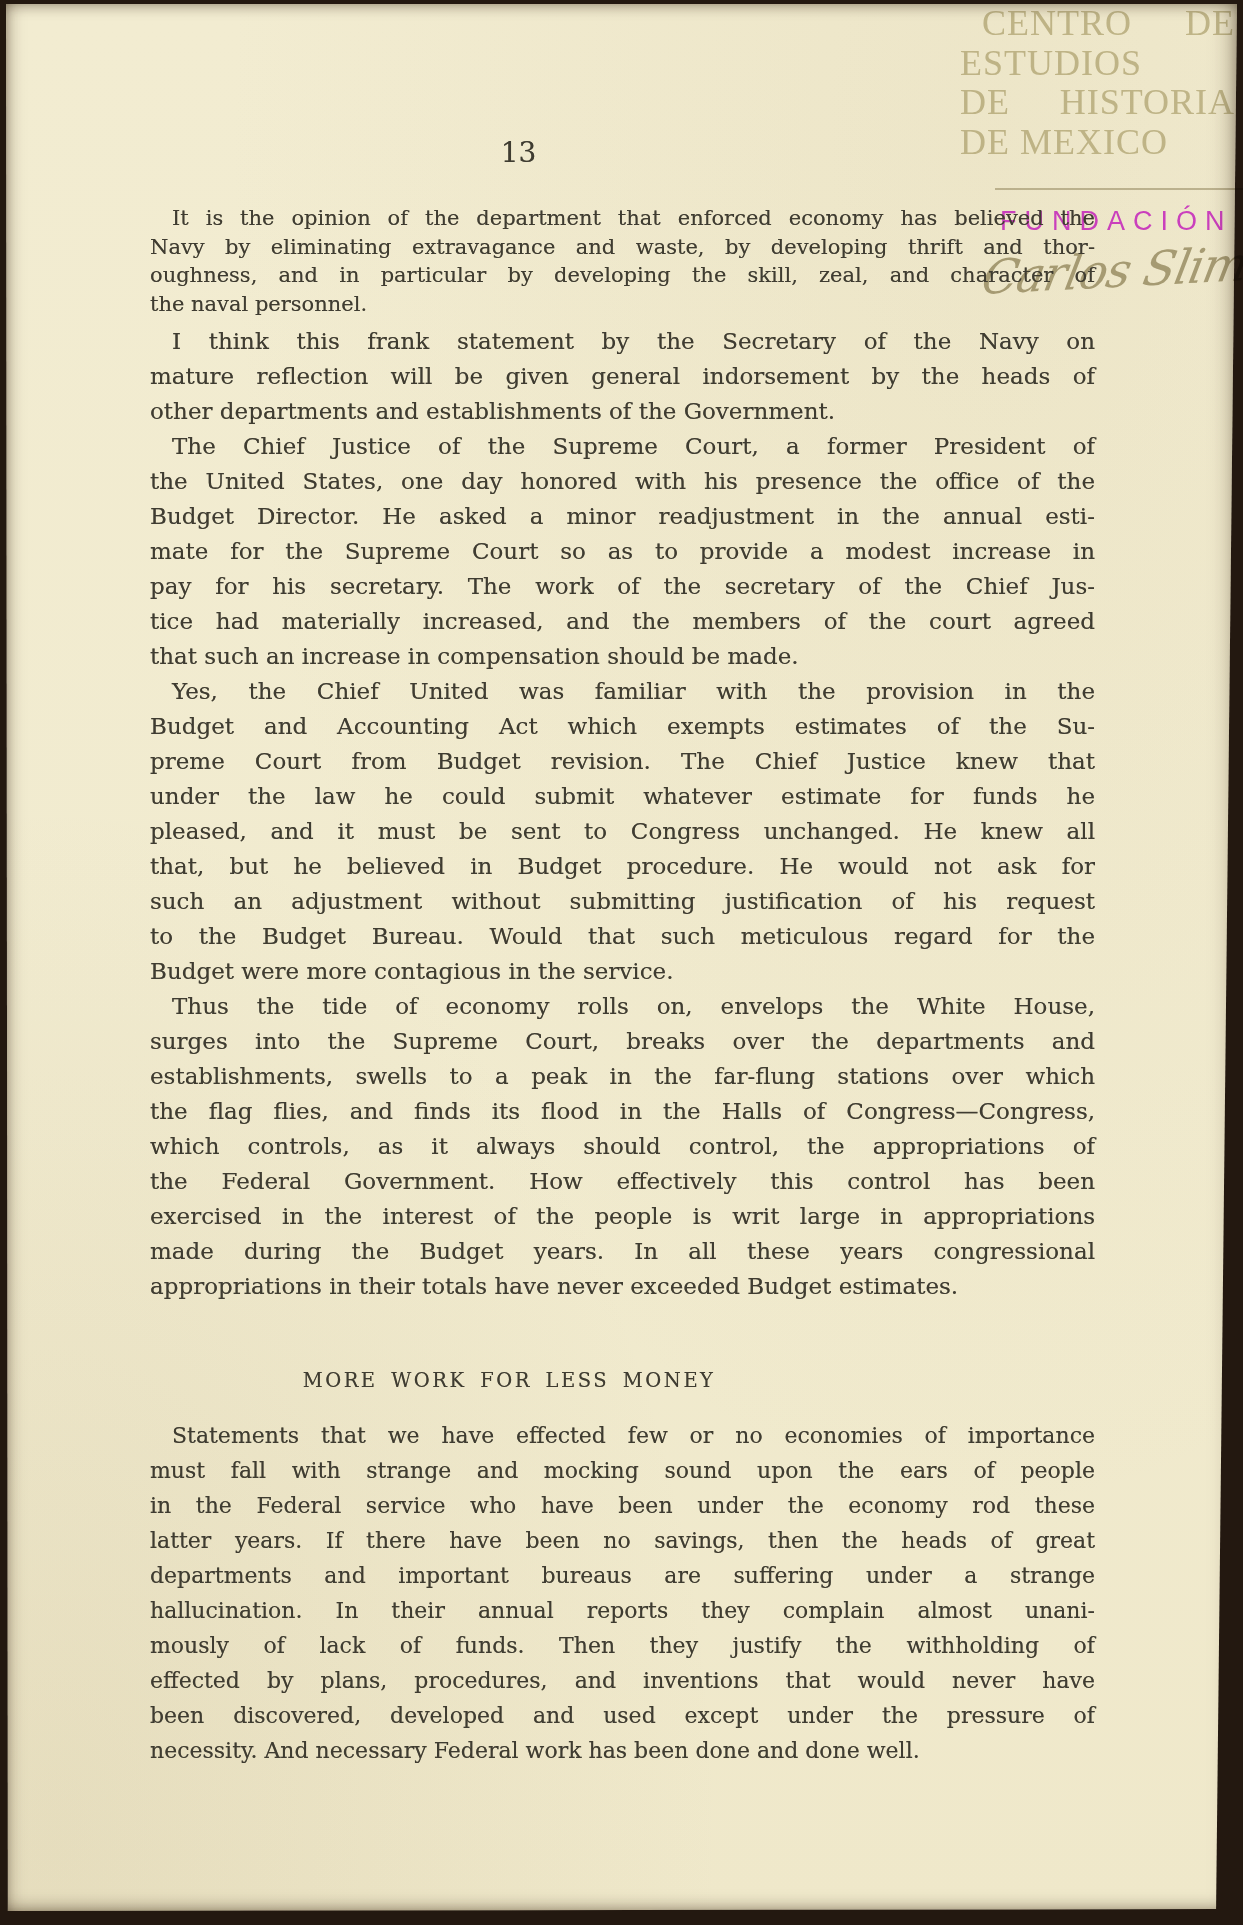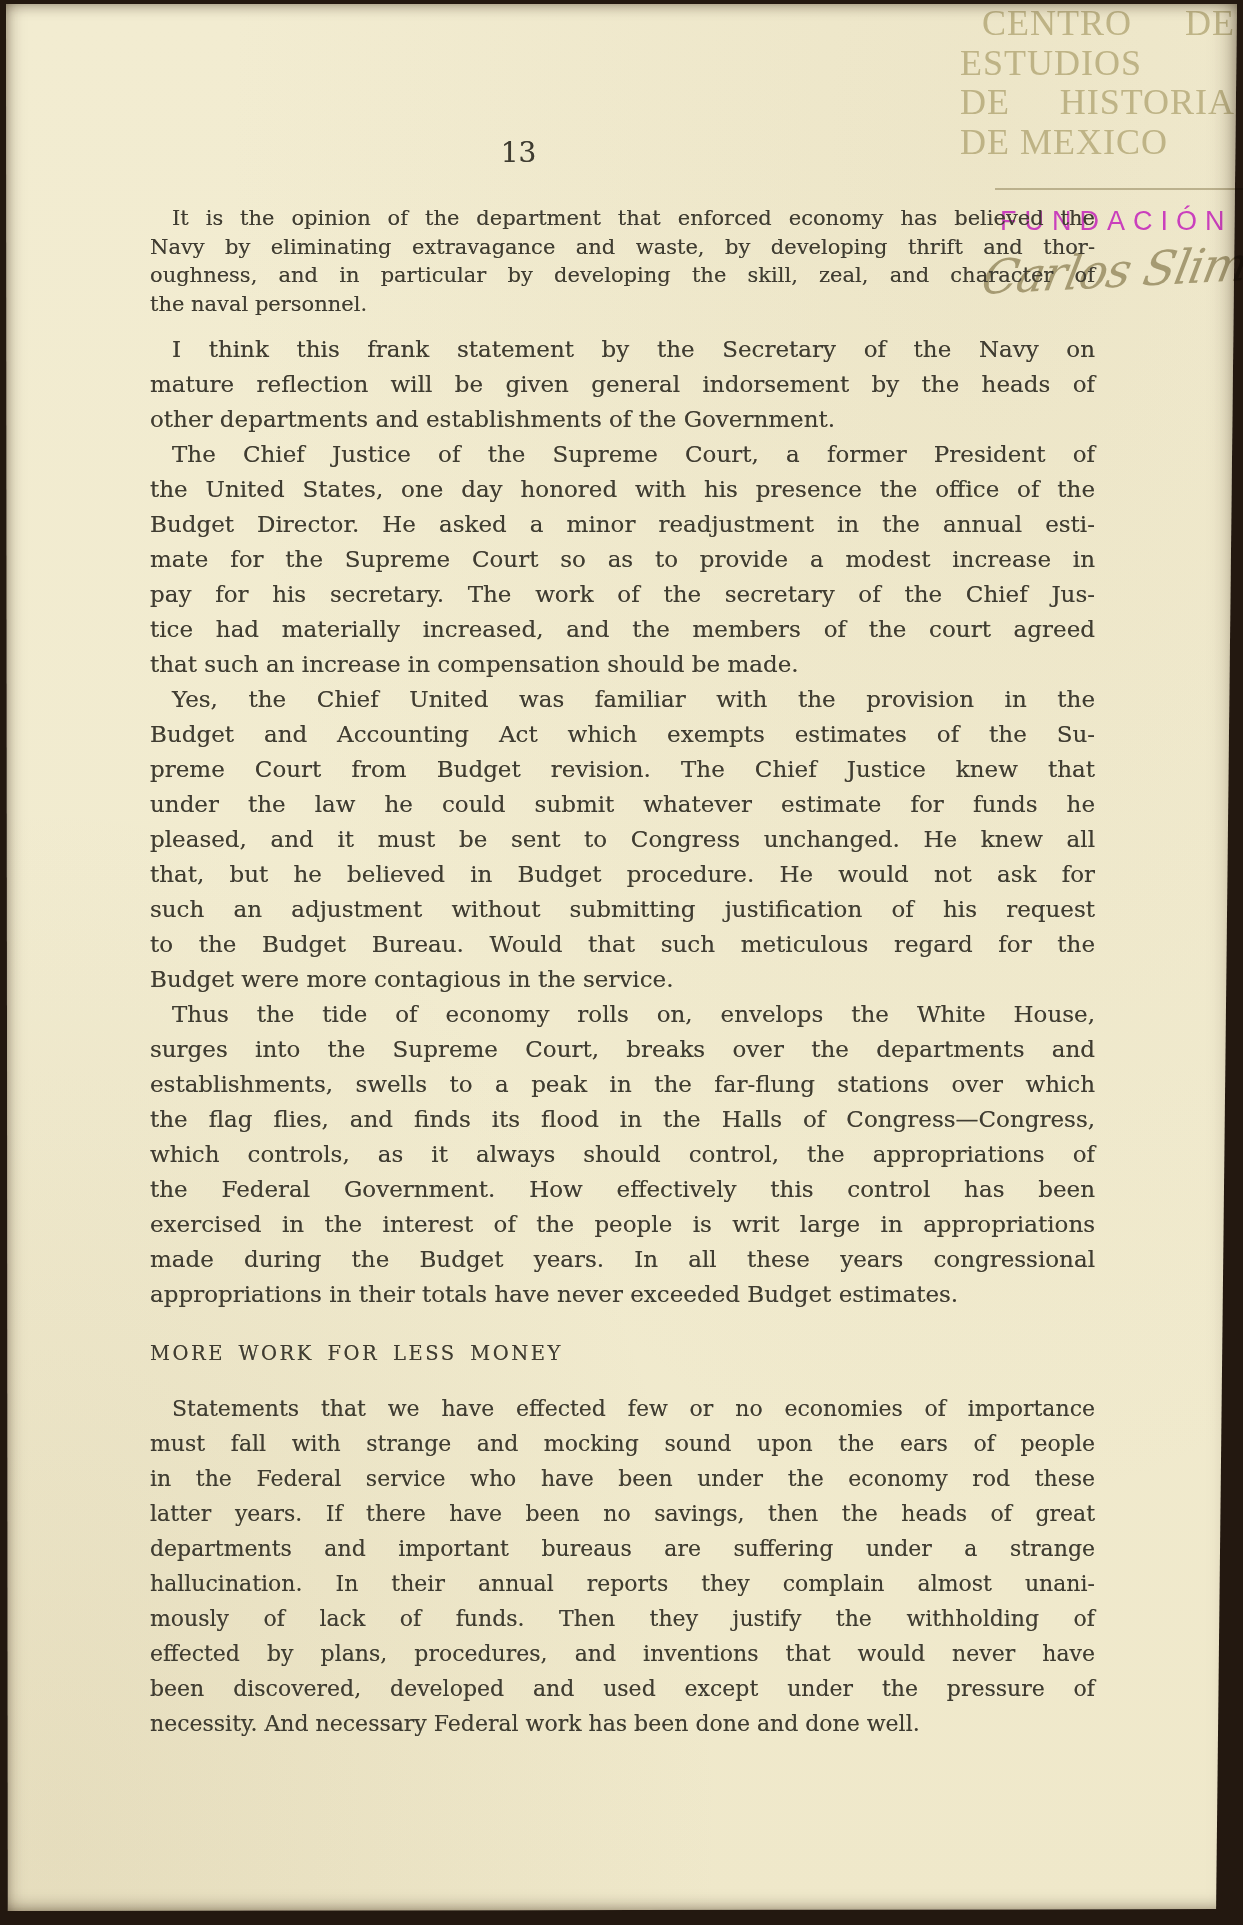--- a/index.html
+++ b/index.html
@@ -80,26 +80,27 @@
   .folio{
     width:78%;
     text-align:center;
     font-size:28px; line-height:30px;
     margin-bottom:36px;
   }
   .quote{
     font-size:21px; line-height:28.5px;
   }
   .bodytext{
-    margin-top:14px;
+    margin-top:6px;
     font-size:23px; line-height:35px;
   }
   .heading{
-    margin-top:29px;
+    margin-top:64px;
     width:76%;
+    text-align:center;
     font-size:19.5px; line-height:26px;
     letter-spacing:2.5px;
     word-spacing:5px;
   }
   .closing{
     margin-top:24px;
     font-size:22px; line-height:35px;
   }
   .tline{
     text-align:justify;

